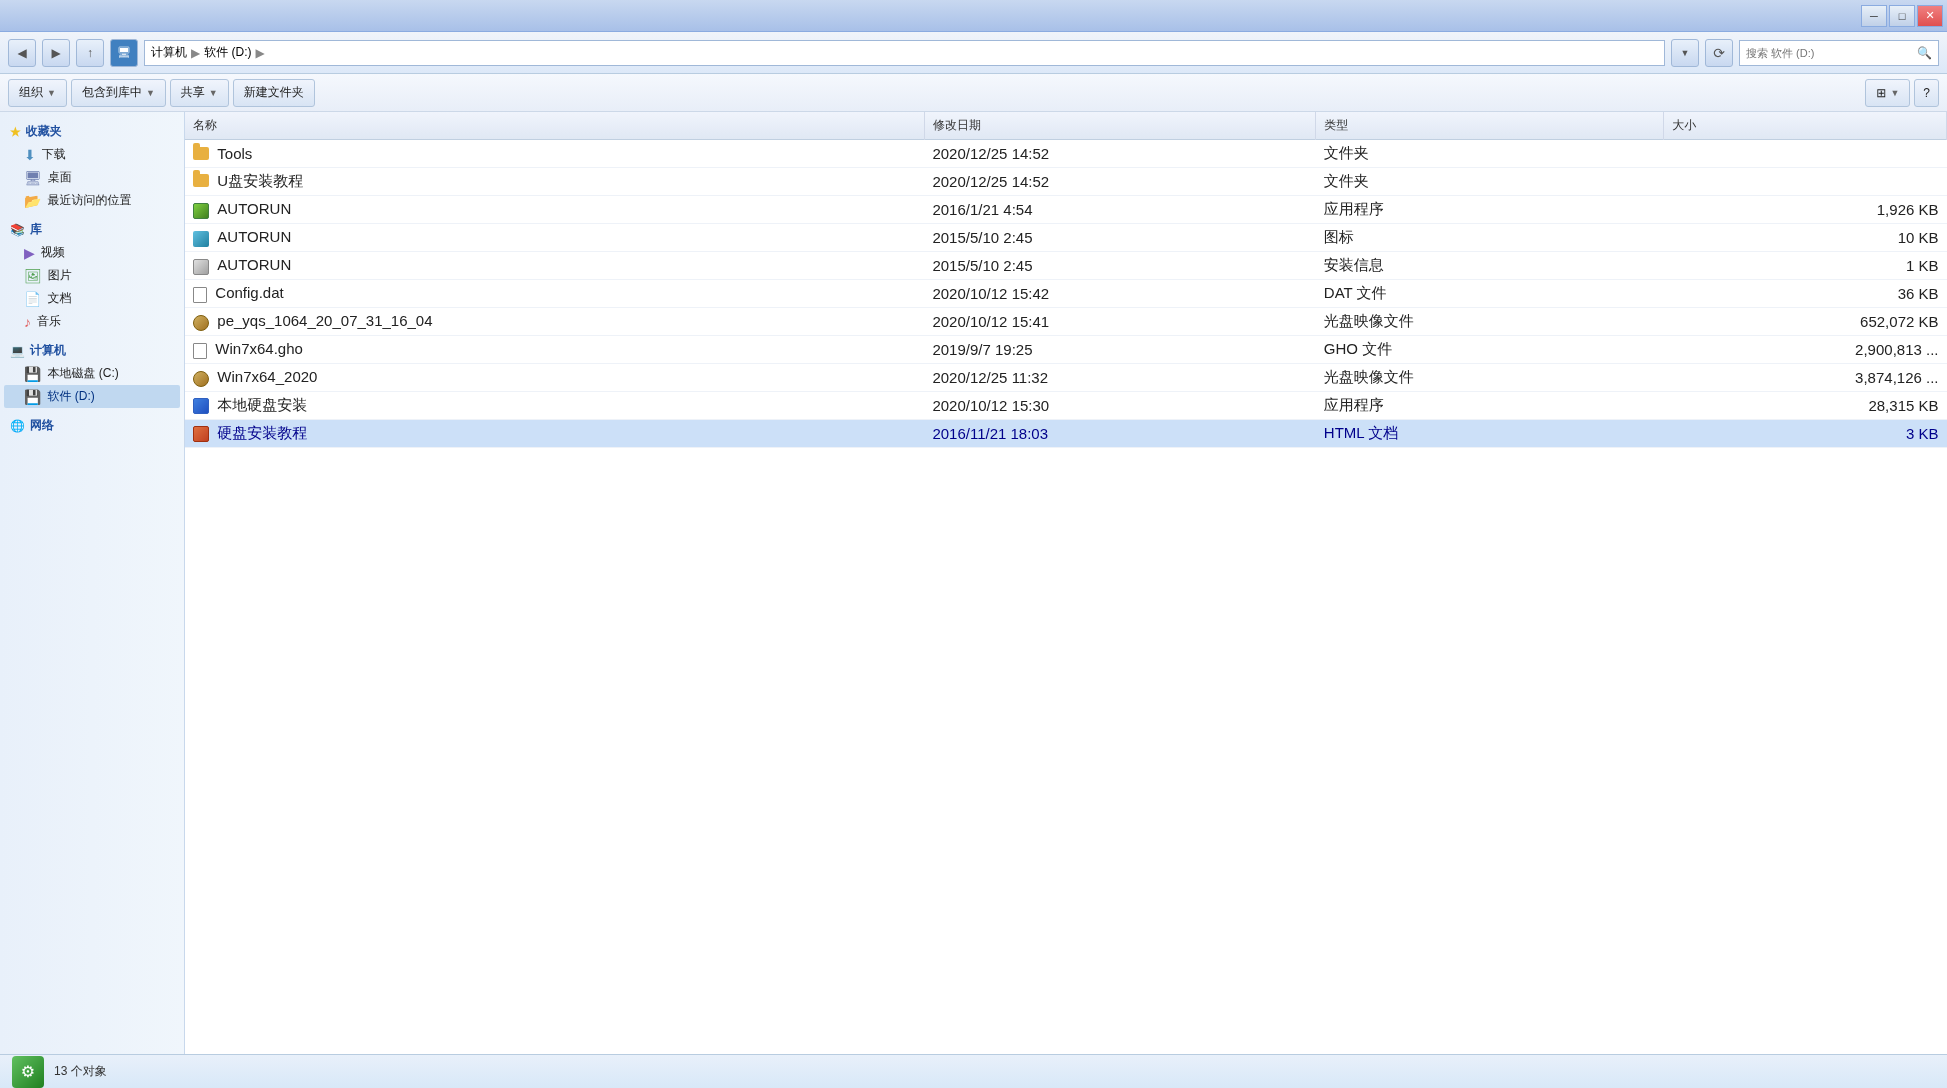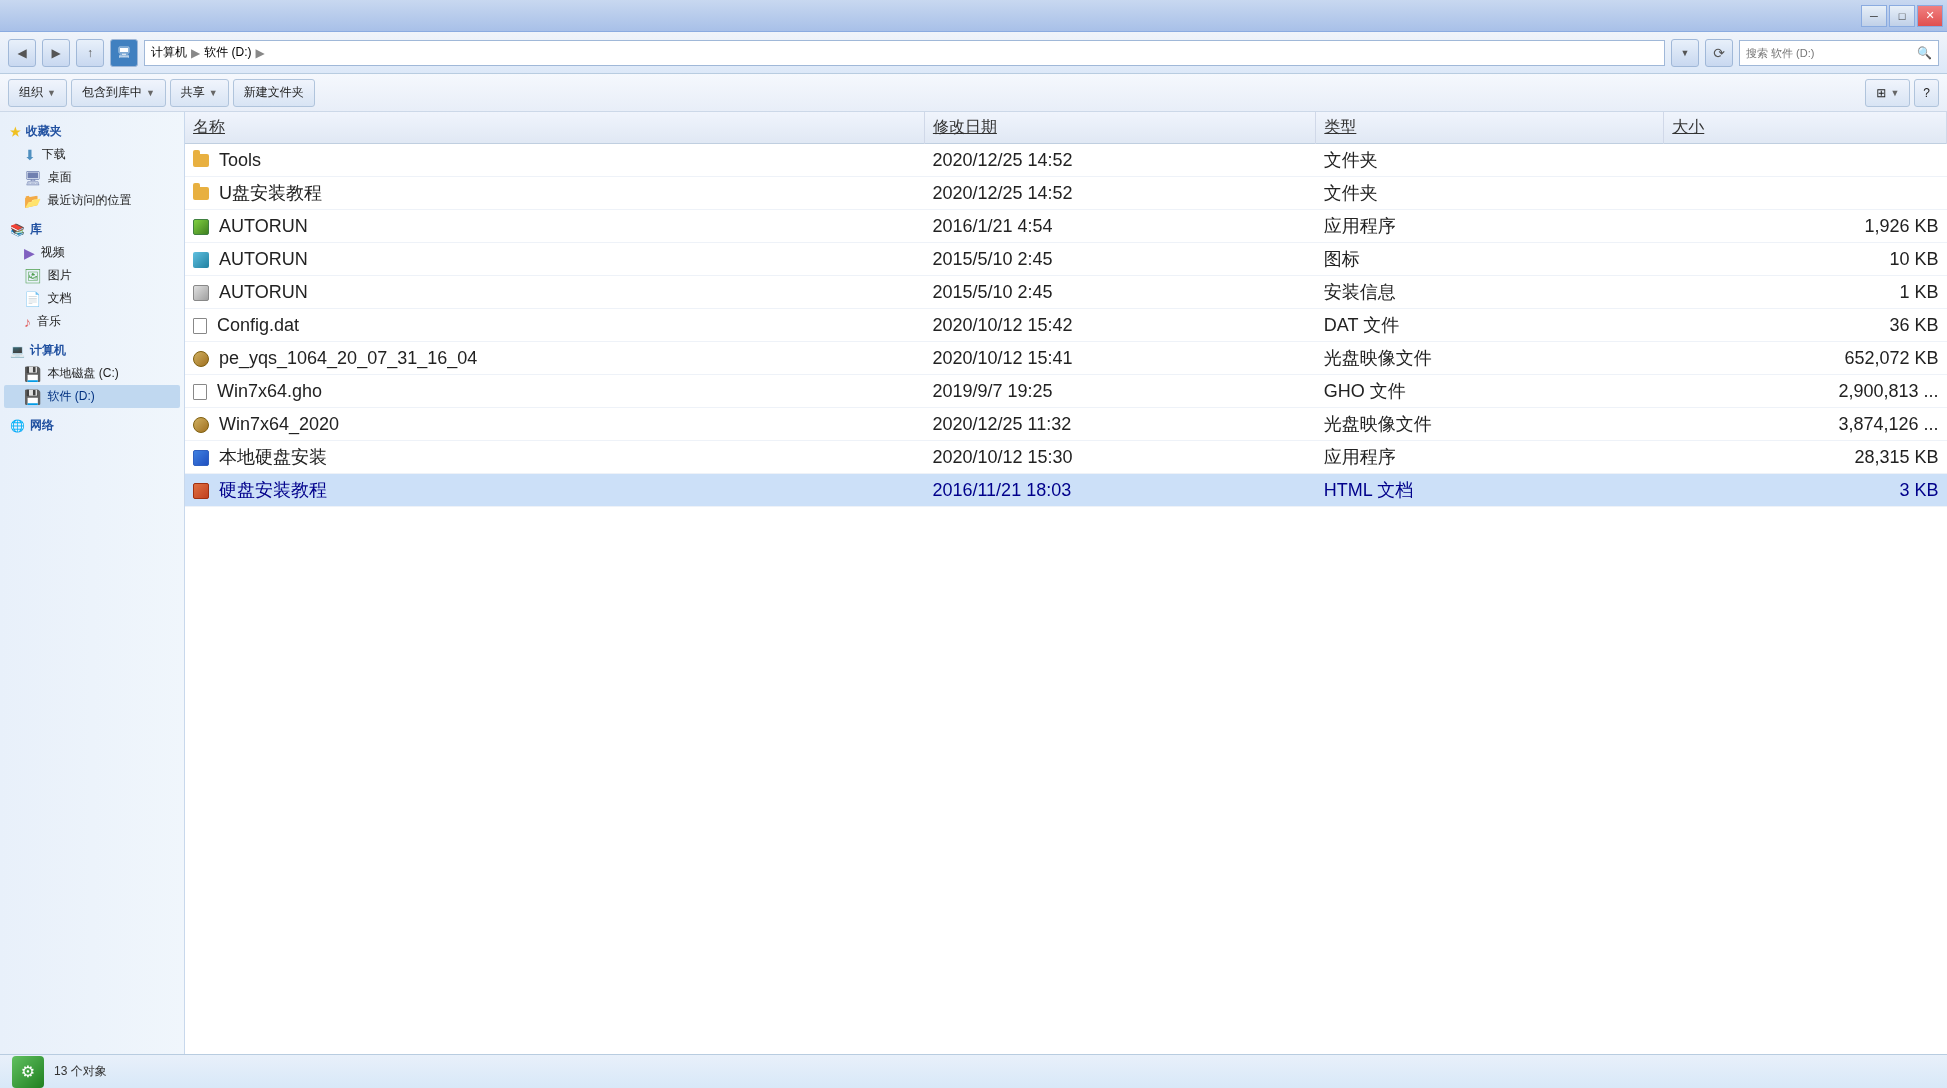--- a/index.html
+++ b/index.html
@@ -189,30 +189,29 @@
       border-collapse: collapse;
     }
     .file-table thead tr {
       background: linear-gradient(to bottom, #f0f4fc, #e0e8f4);
       border-bottom: 1px solid #c0cfe0;
     }
     .file-table th {
       text-align: left;
       padding: 5px 8px;
       font-weight: normal;
-      font-size: 16px;
+      font-size: 12px;
       color: #333;
       border-right: 1px solid #d0d8e8;
       cursor: pointer;
       white-space: nowrap;
-      text-decoration: underline;
     }
     .file-table td {
       padding: 4px 8px;
-      font-size: 18px;
+      font-size: 15px;
       color: #222;
       border-bottom: 1px solid #eef2f8;
       white-space: nowrap;
     }
     .file-table tr.selected td {
       background: #cce0f8;
       color: #00008b;
     }
     .col-name { width: 340px; }
     .col-date { width: 180px; }

